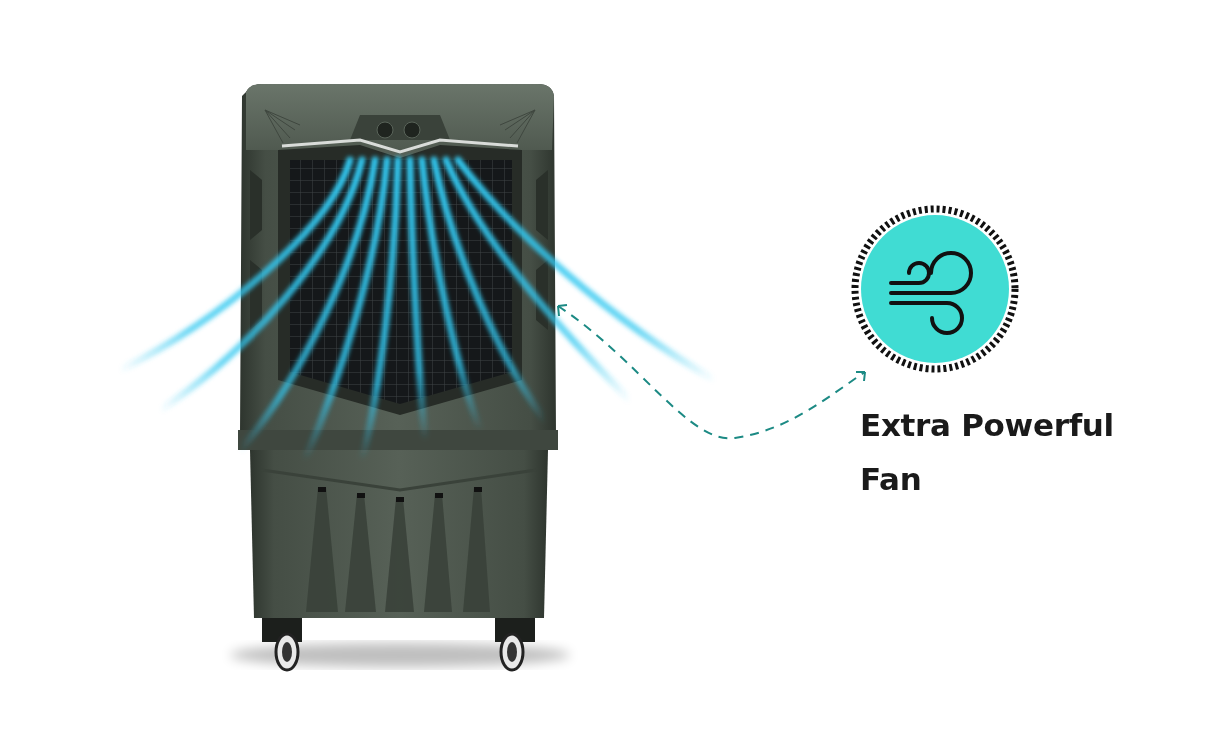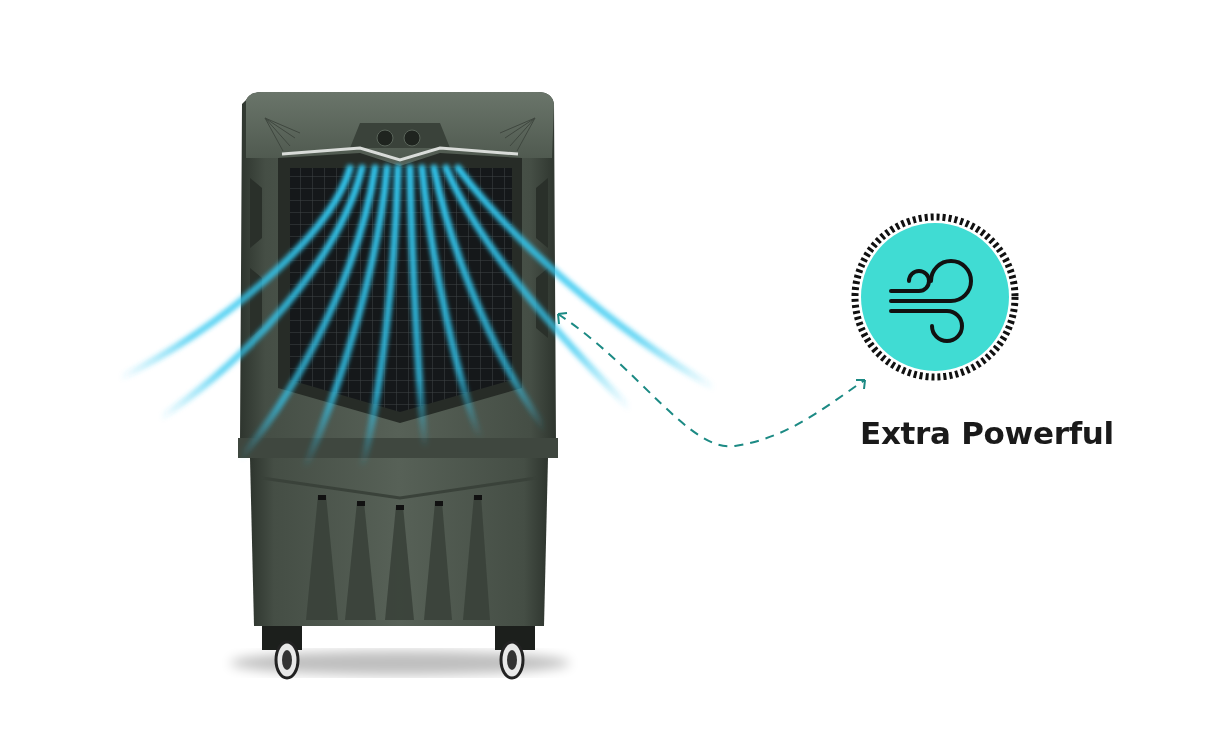--- a/index.html
+++ b/index.html
@@ -1,17 +1,17 @@
 <!DOCTYPE html>
 <html><head>
 <meta charset="utf-8">
 <style>
   html, body { margin:0; padding:0; background:#ffffff; }
   body { width:1220px; height:754px; position:relative; overflow:hidden; font-family:"DejaVu Sans", sans-serif; }
-  .stage { position:absolute; left:0; top:8px; width:1220px; height:717px; }
+  .stage { position:absolute; left:0; top:0; width:1220px; height:717px; }
   .feature-title {
     position:absolute; left:860px; top:398px; width:300px;
     font-family:"DejaVu Sans", sans-serif; font-weight:bold; font-size:31px; line-height:54px;
     color:#1a1a1a; letter-spacing:-0.3px;
   }
   .badge { position:absolute; left:851px; top:205px; width:168px; height:168px; }
 </style>
 </head>
 <body>
 
@@ -139,14 +139,15 @@
       <g fill="none" stroke="#111" stroke-width="4" stroke-linecap="round">
         <path d="M40 78 L68 78 A10 10 0 1 0 58 68"></path>
         <path d="M40 88 L100 88 A20 20 0 1 0 80 68"></path>
         <path d="M40 98 L96 98 A15 15 0 1 1 81 113"></path>
       </g>
     </svg>
   </div>
 
   <div class="feature-title">
     <div>Extra Powerful</div>
+    <div>Fan</div>
   </div>
 </div>
 
 </body></html>

